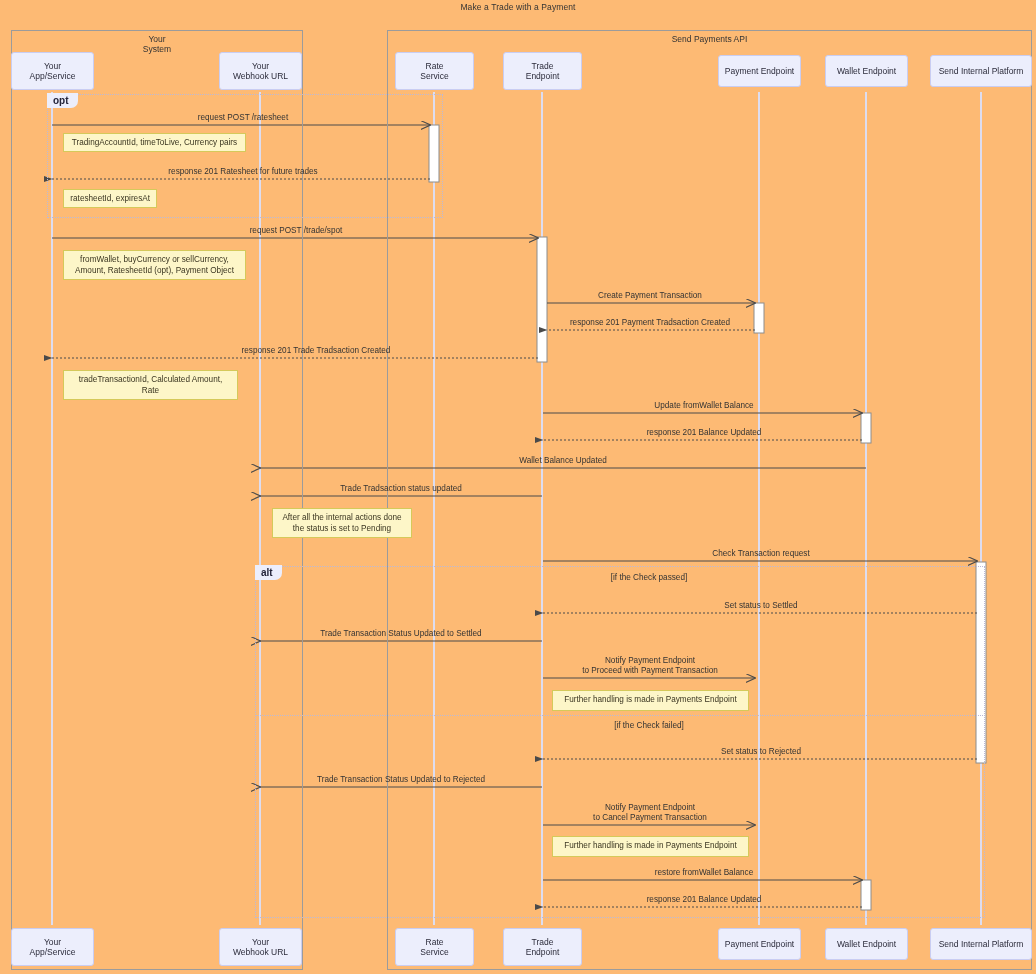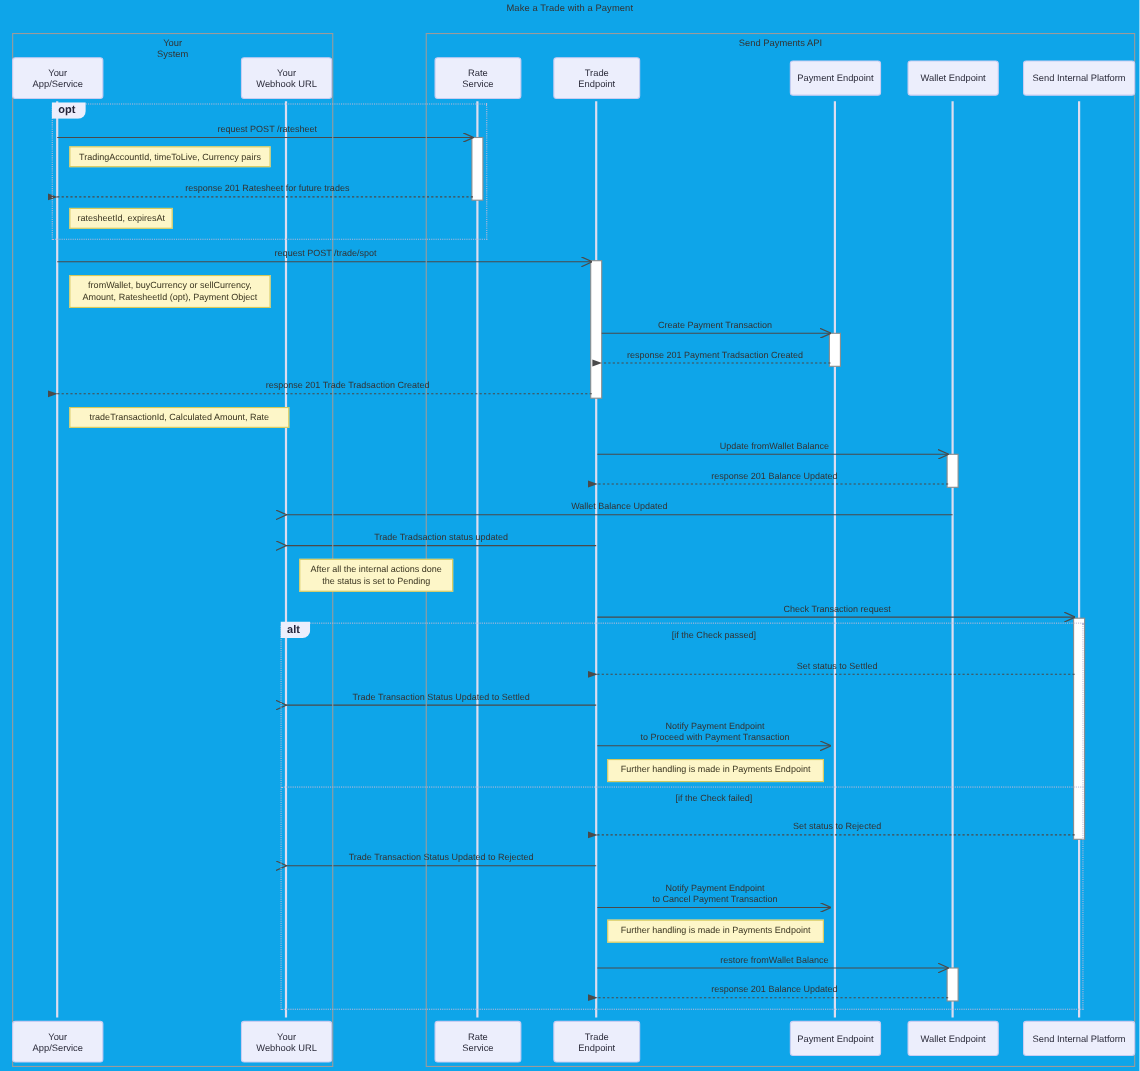--- a/index.html
+++ b/index.html
@@ -10,21 +10,21 @@
   }
   body {
     font-family: "Liberation Sans", "DejaVu Sans", sans-serif;
     color: #333333;
   }
   #diagram {
     position: relative;
     width: 1036px;
     height: 974px;
     overflow: hidden;
-    background: #0ea5e9;
+    background: #fdba74;
   }
   #svg-layer {
     position: absolute;
     left: 0;
     top: 0;
     width: 1036px;
     height: 974px;
   }
 
   
@@ -261,20 +261,20 @@
       <div class="msg-label" style="left: 704px; top: 895px;">response 201 Balance Updated</div>
       <div class="cond-label" style="left: 649px; top: 573px;">[if the Check passed]</div>
       <div class="cond-label" style="left: 649px; top: 721px; text-align: center;">[if the Check failed]</div>
     </div>
 
   <div id="notes-host">
       <div class="note" style="left: 63px; top: 133px; width: 183px; min-height: 19px;">TradingAccountId, timeToLive, Currency pairs</div>
       <div class="note" style="left: 63px; top: 189px; width: 94px; min-height: 19px; text-align: right;">ratesheetId, expiresAt</div>
       <div class="note" style="left: 63px; top: 250px; width: 183px; min-height: 30px;">fromWallet, buyCurrency or sellCurrency,
 Amount, RatesheetId (opt), Payment Object</div>
-      <div class="note" style="left: 63px; top: 370px; width: 200px; min-height: 19px;">tradeTransactionId, Calculated Amount, Rate</div>
+      <div class="note" style="left: 63px; top: 370px; width: 175px; min-height: 19px;">tradeTransactionId, Calculated Amount, Rate</div>
       <div class="note" style="left: 272px; top: 508px; width: 140px; min-height: 30px;">After all the internal actions done
 the status is set to Pending</div>
       <div class="note" style="left: 552px; top: 690px; width: 197px; min-height: 21px;">Further handling is made in Payments Endpoint</div>
       <div class="note" style="left: 552px; top: 836px; width: 197px; min-height: 21px;">Further handling is made in Payments Endpoint</div>
     </div>
 
 </div>
 
 </body></html>

